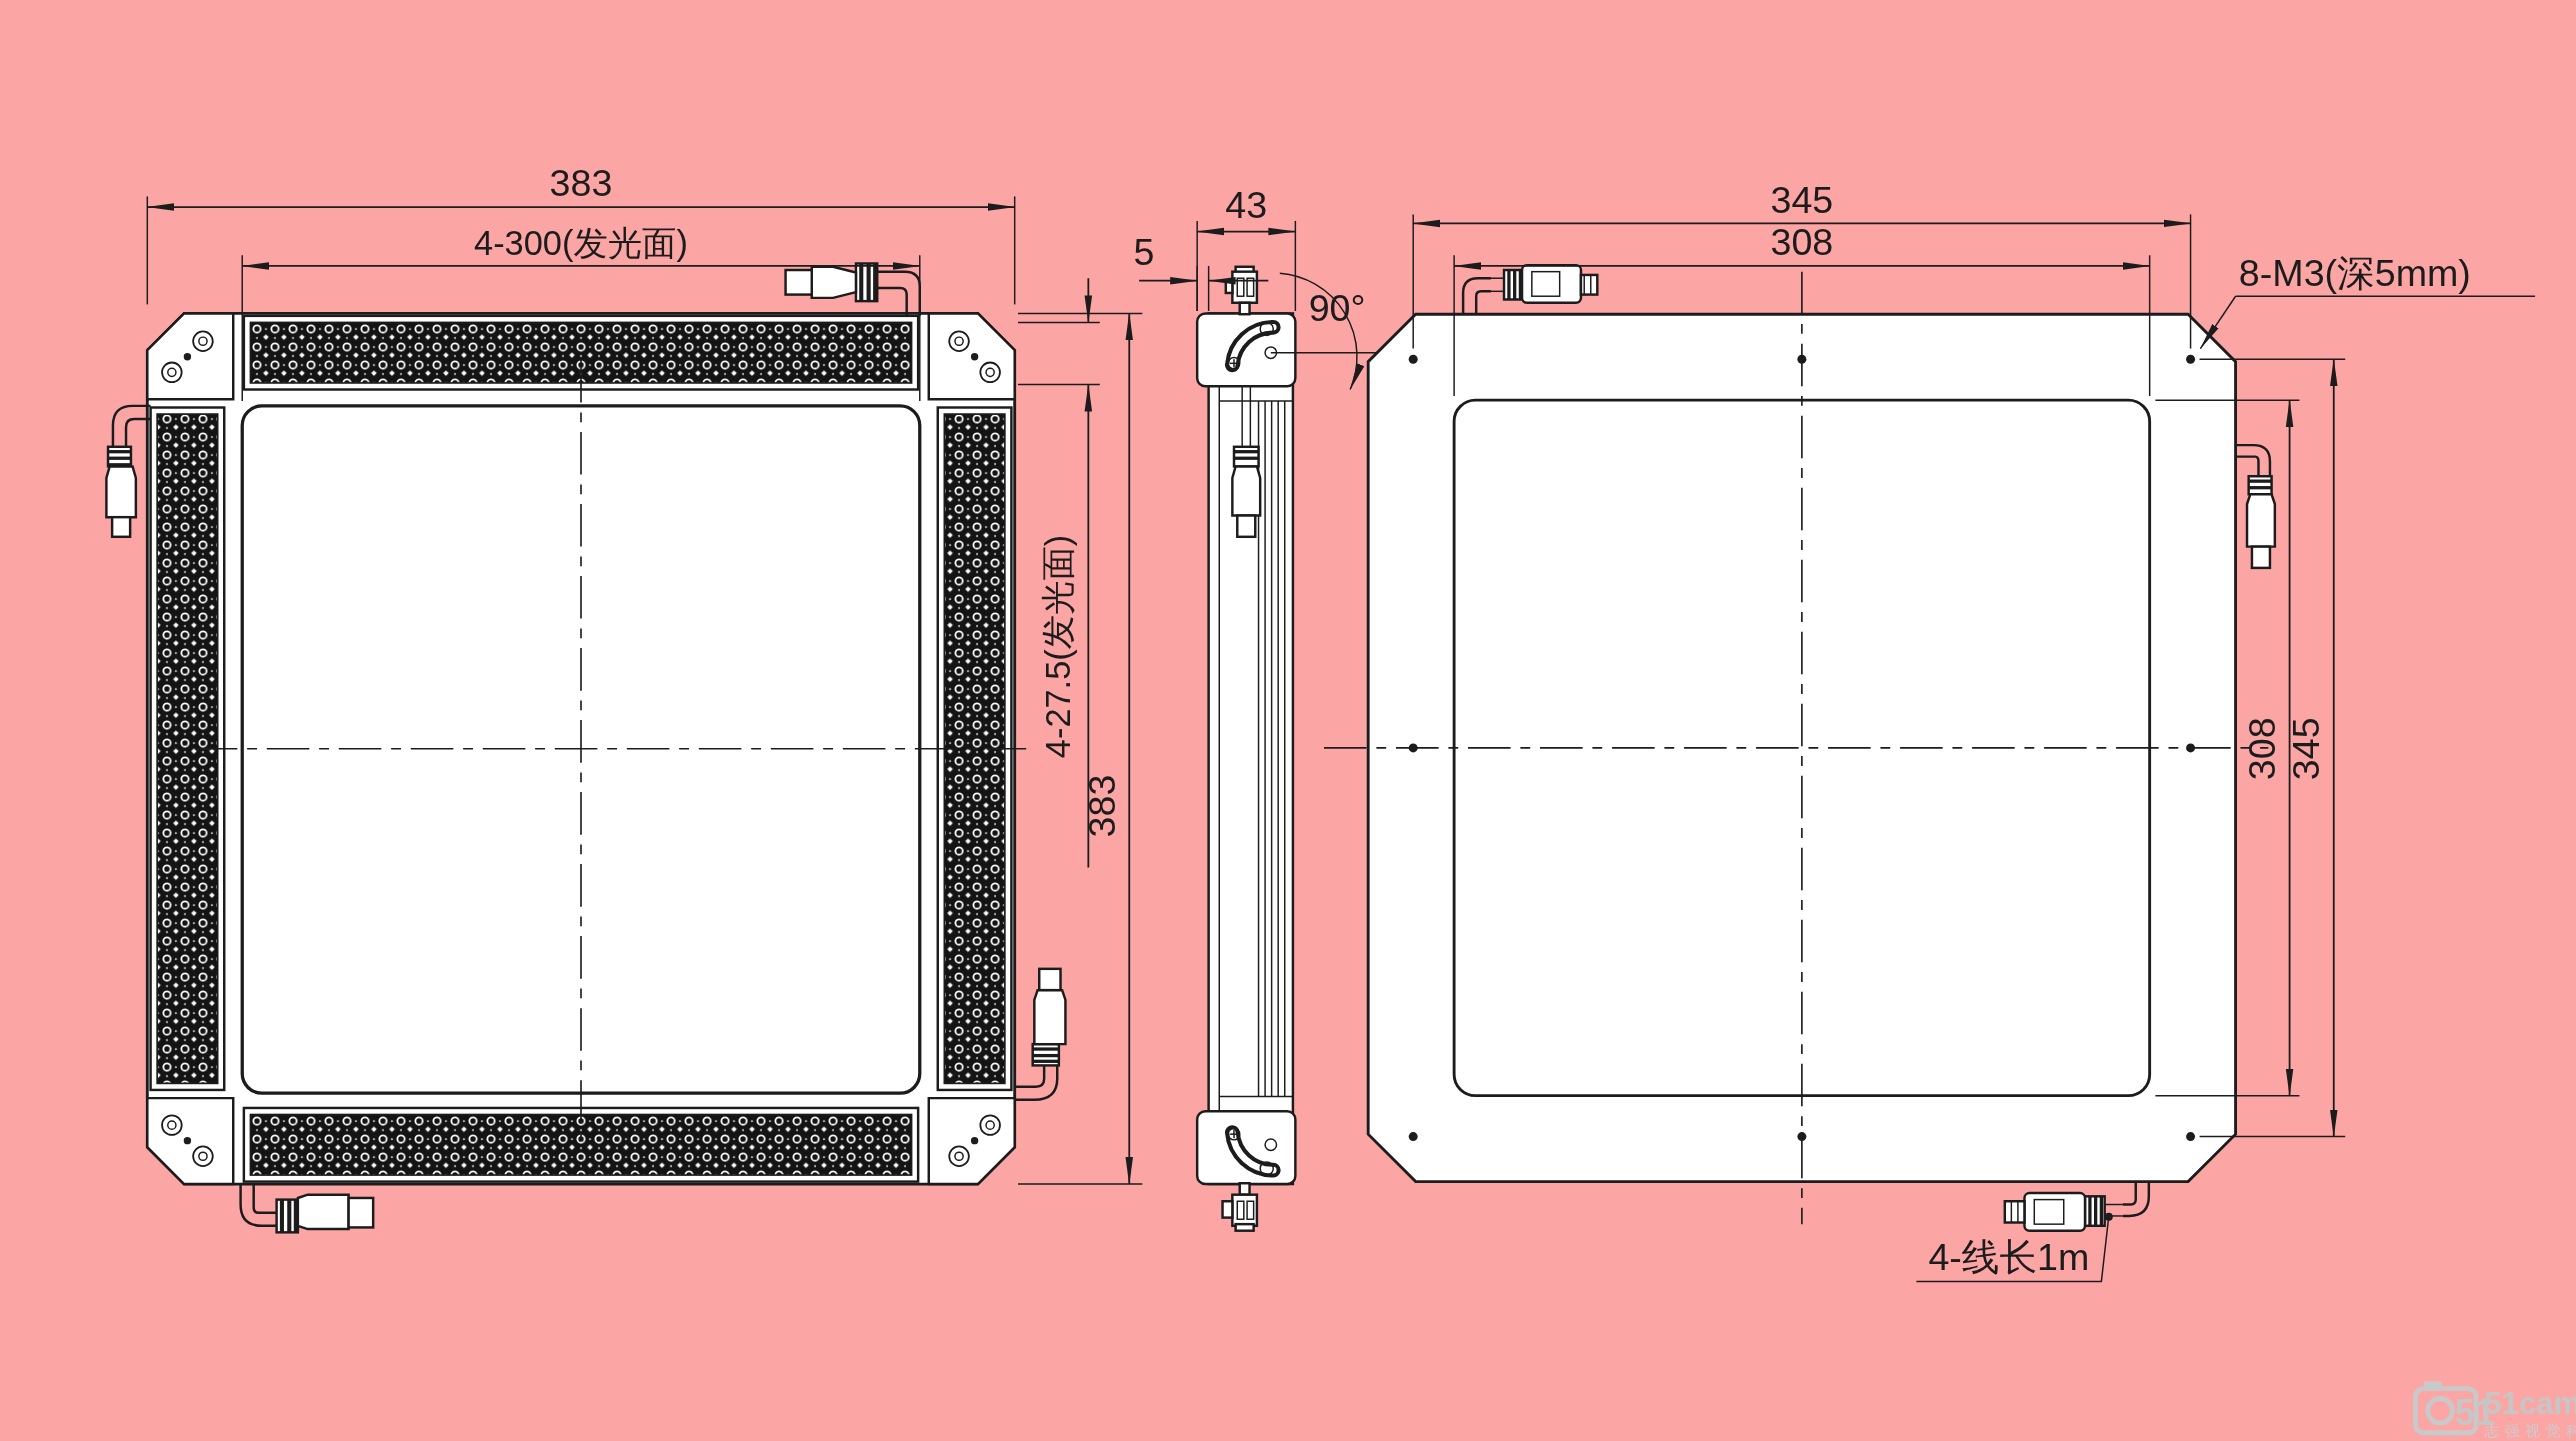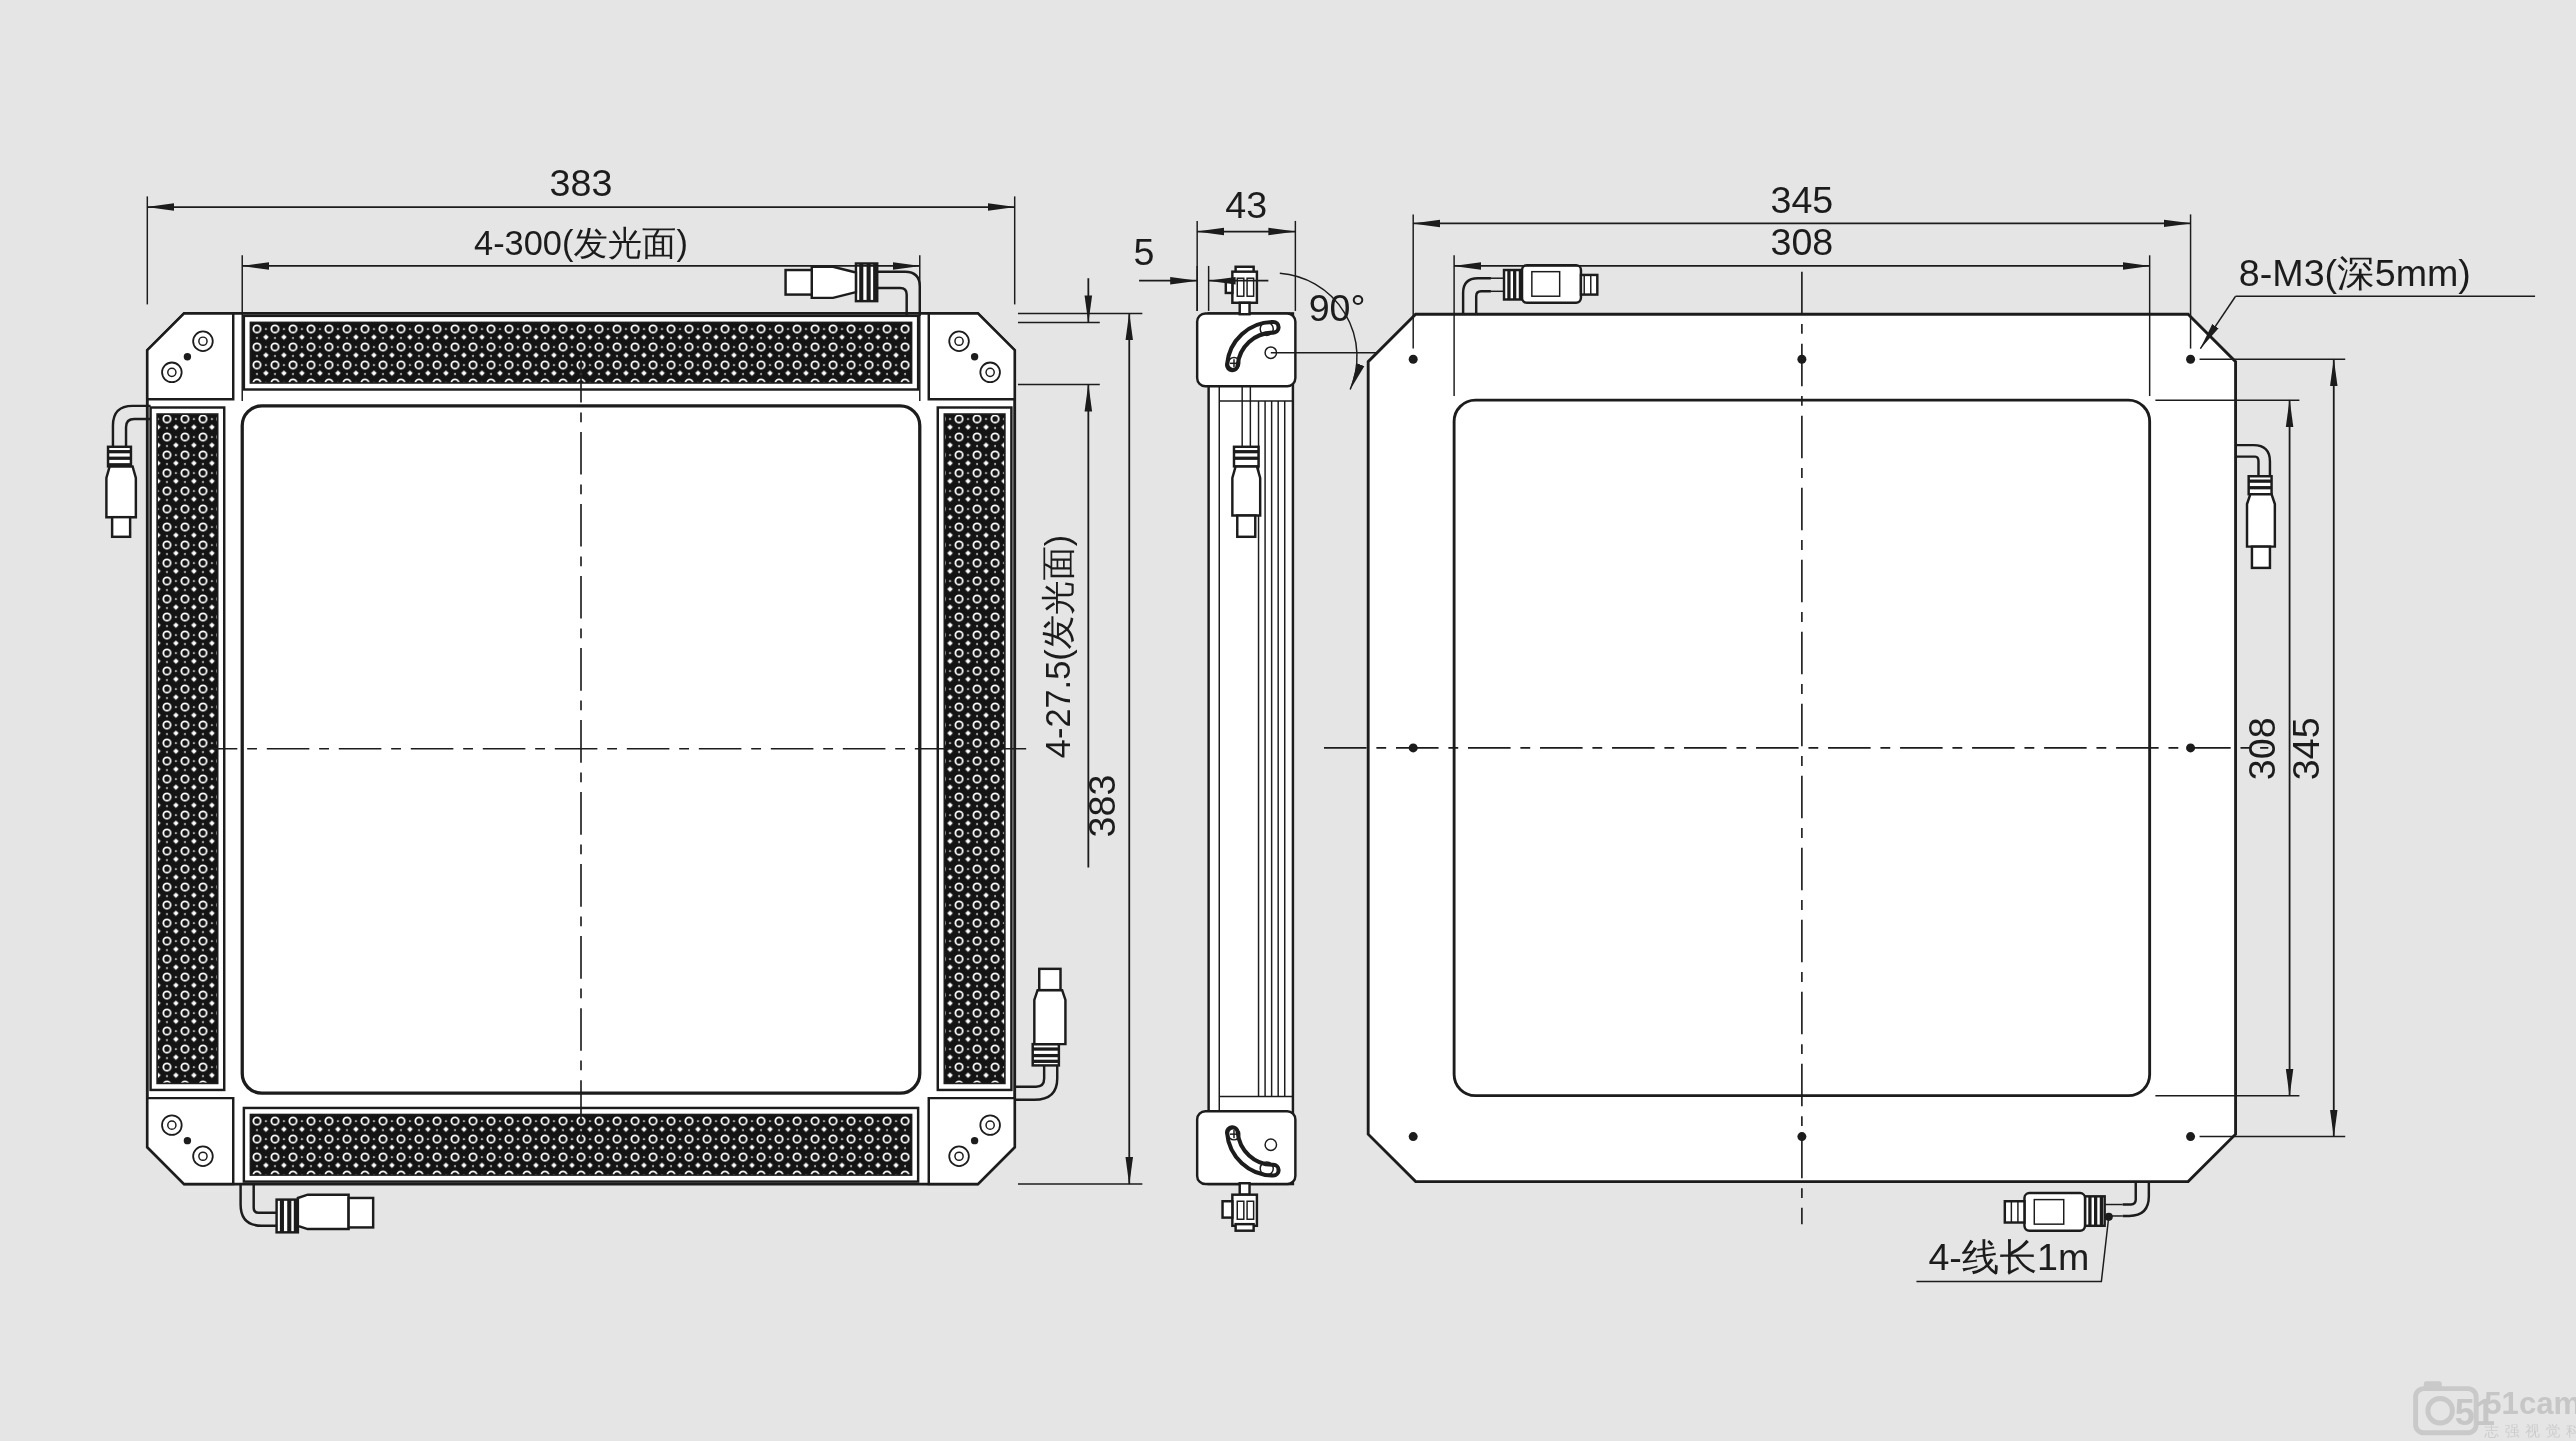--- a/index.html
+++ b/index.html
@@ -1,16 +1,16 @@
 <!DOCTYPE html>
 <html style="font-size:13px"><head>
 <meta charset="utf-8">
 <style>
   html,body{margin:0;padding:0;background:#ffffff;}
-  .page{width:2576px;height:1441px;position:relative;background:#e5e5e5;}
+  .page{width:2576px;height:1441px;position:relative;background:#fca5a5;}
   svg{display:block;}
   text{font-family:"Liberation Sans","DejaVu Sans",sans-serif;fill:#1c1c1c;}
   .dim{font-size:46px;}
   .dimcn{font-size:42px;}
   .wm-brand{font-size:38px;font-weight:bold;fill:#c6c6c6;}
   .wm-tag{font-size:18px;letter-spacing:7px;fill:#cdcdcd;}
   .wm-logo{font-size:44px;font-weight:bold;fill:#c6c6c6;}
 </style>
 </head>
 <body>

